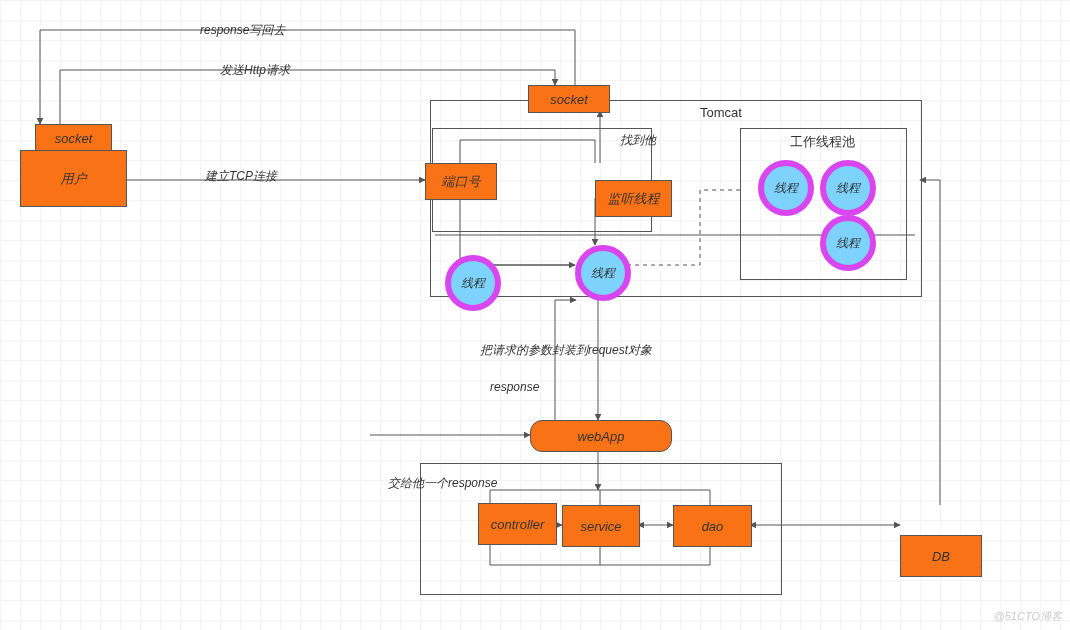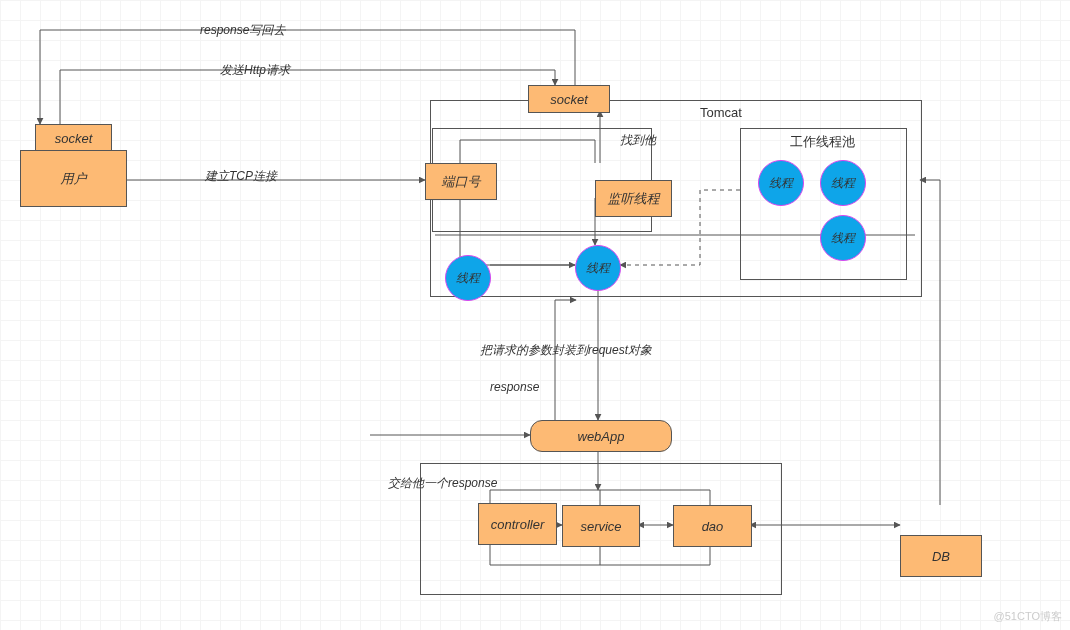--- a/index.html
+++ b/index.html
@@ -30,57 +30,58 @@
     inset: 0;
     z-index: 1;
   }
   .node, .box, .circle-node, .label-text {
     position: absolute;
     z-index: 2;
     font-style: italic;
   }
   .box {
     border: 1px solid #555;
-    background: #fdba74;
+    background: #f97316;
     display: flex;
     align-items: center;
     justify-content: center;
     text-align: right;
   }
   .box-nobg {
     border: 1px solid #555;
     background: transparent;
     position: absolute;
     z-index: 1;
   }
   .title {
     position: absolute;
     z-index: 2;
   }
   .circle-node {
-    border: 1px solid #d946ef;
-    background: #0ea5e9;
+    border: 6px solid #d946ef;
+    background: #7dd3fc;
     border-radius: 50%;
     display: flex;
     align-items: center;
     justify-content: center;
   }
   .label-text {
     background: transparent;
     white-space: nowrap;
     font-size: 12px;
     text-align: center;
   }
   .watermark {
     position: absolute;
     right: 8px;
     bottom: 6px;
     font-size: 11px;
     color: #ccc;
     z-index: 3;
+    font-style: italic;
   }
 </style>
 </head>
 <body>
 
 <svg width="1070" height="630">
   <defs>
     <marker id="arrow" viewBox="0 0 10 10" refX="9" refY="5" markerWidth="7" markerHeight="7" orient="auto-start-reverse">
       <path d="M 0 0 L 10 5 L 0 10 z" fill="#555"></path>
     </marker>

